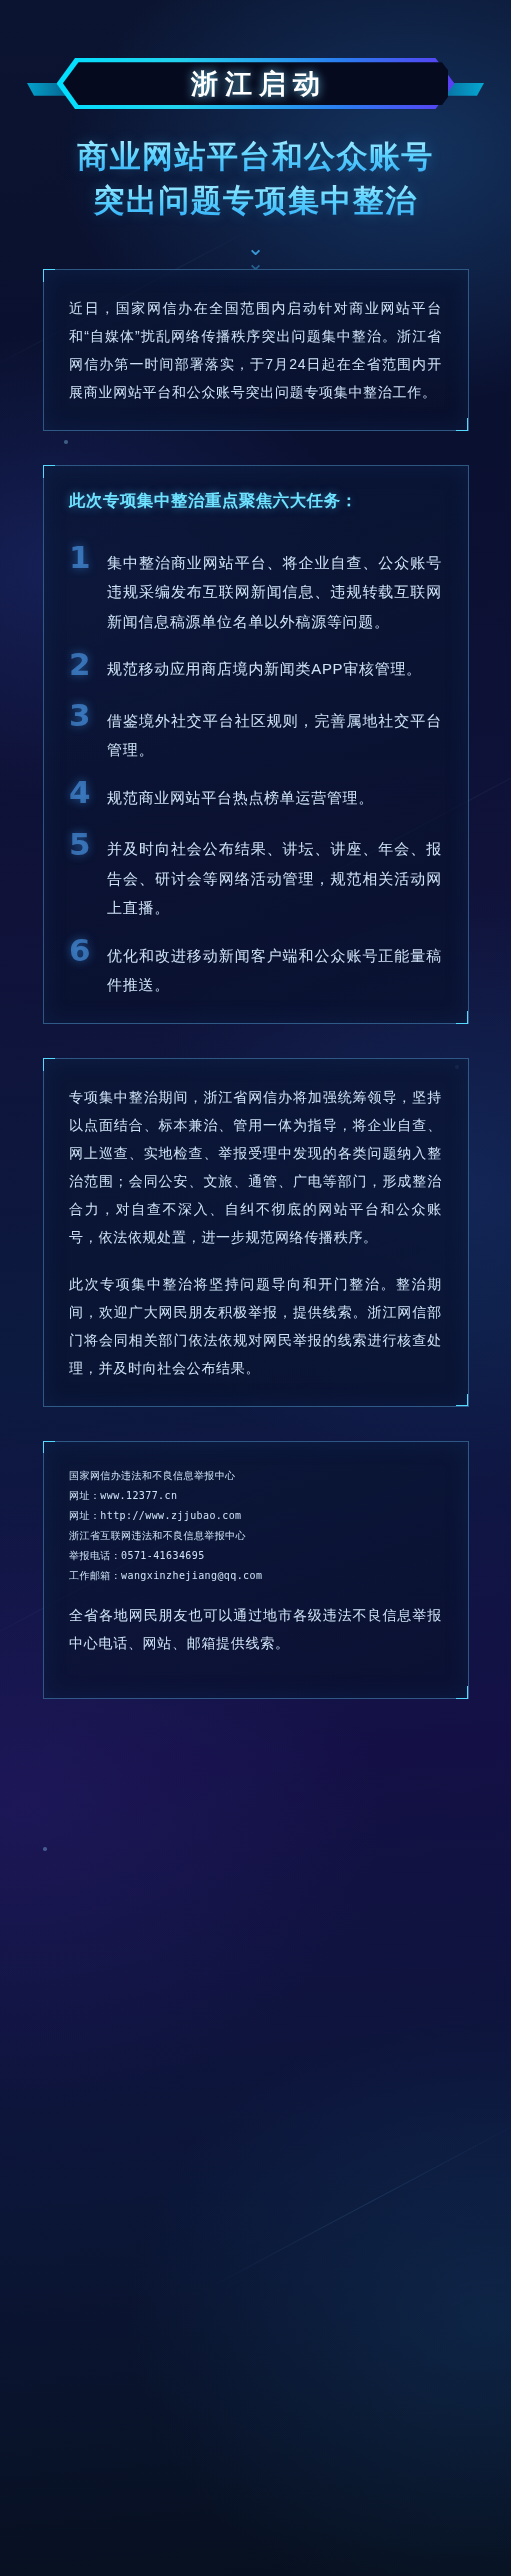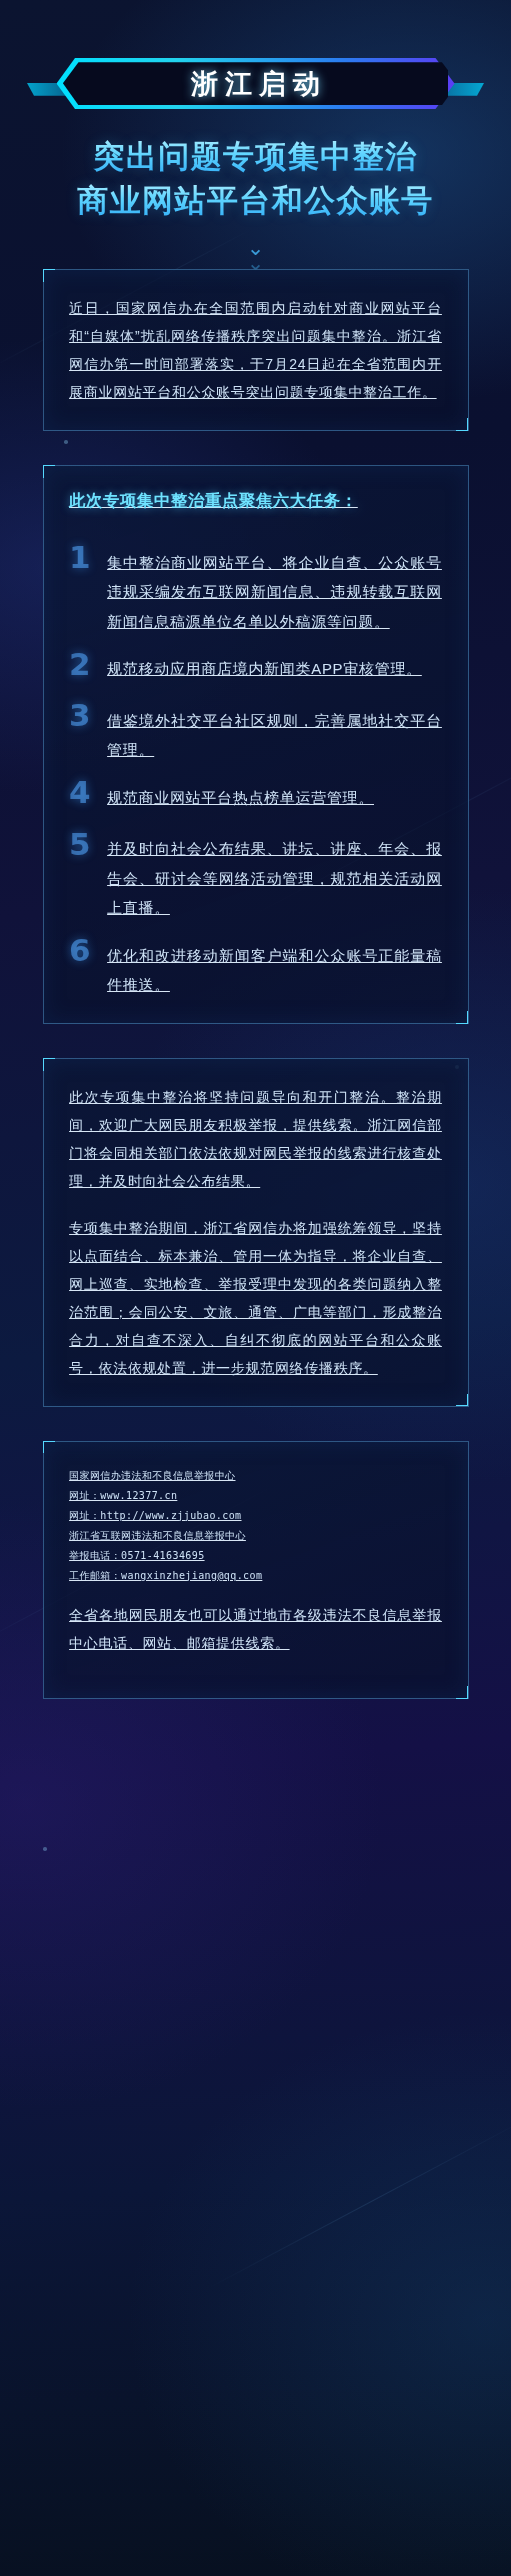--- a/index.html
+++ b/index.html
@@ -17,21 +17,20 @@
     width: 511px;
     min-height: 2576px;
     background:
       radial-gradient(ellipse 497px 355px at 80% 6%, rgba(30,90,150,0.45), rgba(0,0,0,0) 70%),
       radial-gradient(ellipse 440px 327px at 10% 22%, rgba(40,60,150,0.35), rgba(0,0,0,0) 70%),
       radial-gradient(ellipse 497px 426px at 90% 46%, rgba(30,70,140,0.30), rgba(0,0,0,0) 70%),
       radial-gradient(ellipse 497px 426px at 5% 70%, rgba(45,35,120,0.35), rgba(0,0,0,0) 72%),
       radial-gradient(ellipse 497px 426px at 95% 90%, rgba(25,80,130,0.28), rgba(0,0,0,0) 72%),
       linear-gradient(175deg, #0b1430 0%, #0a1030 18%, #10123a 35%, #0c1a40 52%, #141046 68%, #0b1638 84%, #07101f 100%);
     overflow: hidden;
-    text-decoration: underline;
   }
   
   .streak {
     position: absolute;
     pointer-events: none;
     background: linear-gradient(90deg, rgba(120,200,255,0.0), rgba(120,200,255,0.12), rgba(120,200,255,0.0));
     transform: rotate(-28deg);
     height: 1.4px;
   }
   .glowdot {
@@ -231,22 +230,22 @@
       <div class="ribbon-tail-r"></div>
 
       <div class="ribbon-wrap">
         <div class="ribbon-shape"></div>
         <div class="ribbon-inner">
           <div class="ribbon-text">浙江启动</div>
         </div>
       </div>
 
       <div class="main-title">
+        <div class="line">商业网站平台和公众账号</div>
         <div class="line">突出问题专项集中整治</div>
-        <div class="line">商业网站平台和公众账号</div>
       </div>
 
       <div class="chev">
         <span class="c1">⌄</span>
         <span class="c2">⌄</span>
       </div>
     </div>
   </div>
 
   <div class="card">
@@ -276,22 +275,22 @@
       <div class="num">5</div>
       <div class="txt">并及时向社会公布结果、讲坛、讲座、年会、报告会、研讨会等网络活动管理，规范相关活动网上直播。</div>
     </div>
     <div class="task">
       <div class="num">6</div>
       <div class="txt">优化和改进移动新闻客户端和公众账号正能量稿件推送。</div>
     </div>
   </div>
 
   <div class="card">
+    <p class="para">专项集中整治期间，浙江省网信办将加强统筹领导，坚持以点面结合、标本兼治、管用一体为指导，将企业自查、网上巡查、实地检查、举报受理中发现的各类问题纳入整治范围；会同公安、文旅、通管、广电等部门，形成整治合力，对自查不深入、自纠不彻底的网站平台和公众账号，依法依规处置，进一步规范网络传播秩序。</p>
     <p class="para">此次专项集中整治将坚持问题导向和开门整治。整治期间，欢迎广大网民朋友积极举报，提供线索。浙江网信部门将会同相关部门依法依规对网民举报的线索进行核查处理，并及时向社会公布结果。</p>
-    <p class="para">专项集中整治期间，浙江省网信办将加强统筹领导，坚持以点面结合、标本兼治、管用一体为指导，将企业自查、网上巡查、实地检查、举报受理中发现的各类问题纳入整治范围；会同公安、文旅、通管、广电等部门，形成整治合力，对自查不深入、自纠不彻底的网站平台和公众账号，依法依规处置，进一步规范网络传播秩序。</p>
   </div>
 
   <div class="card contact-card">
     <div class="contact-line">国家网信办违法和不良信息举报中心</div>
     <div class="contact-line mono">网址：www.12377.cn</div>
     <div class="contact-line mono">网址：http://www.zjjubao.com</div>
     <div class="contact-line">浙江省互联网违法和不良信息举报中心</div>
     <div class="contact-line mono">举报电话：0571-41634695</div>
     <div class="contact-line mono">工作邮箱：wangxinzhejiang@qq.com</div>
     <div class="gap"></div>

